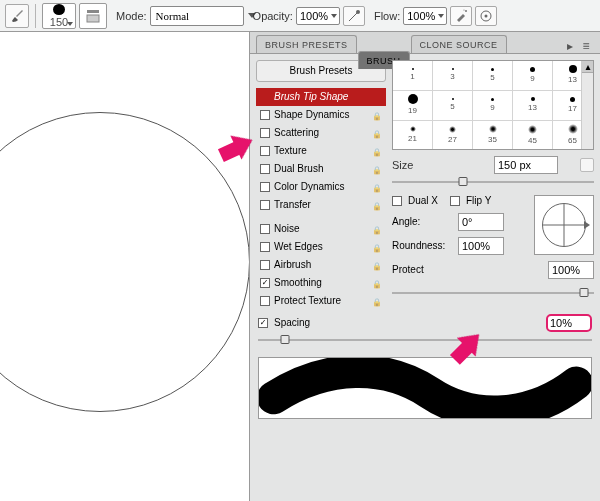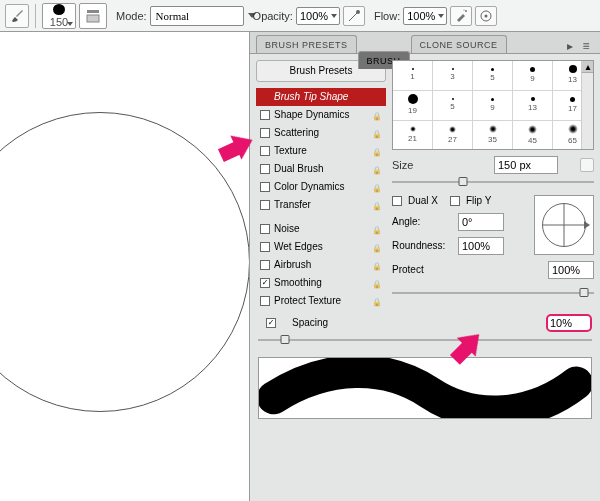--- a/index.html
+++ b/index.html
@@ -228,21 +228,21 @@
   }
 
   .mini-field {
     width:46px; height:18px; border:1px solid #999; background:#fff;
     display:flex; align-items:center; padding:0 3px; font-size:11px;
   }
   .redbox { border:2px solid #e11f6b; border-radius:5px; padding:0 2px; }
 
   .spacing-block { padding:0 8px 6px 8px; }
   .spacing-row {
-    display:flex; align-items:center; gap:16px;margin-left:8px;
+    display:flex; align-items:center; gap:6px;
   }
 
   
   .preview {
     margin:6px 8px 8px 8px; height:62px; background:#fff; border:1px solid #999;
     display:flex; align-items:center; justify-content:center; overflow:hidden;
   }
   .stroke-svg { width:100%; height:100%; }
 
   

